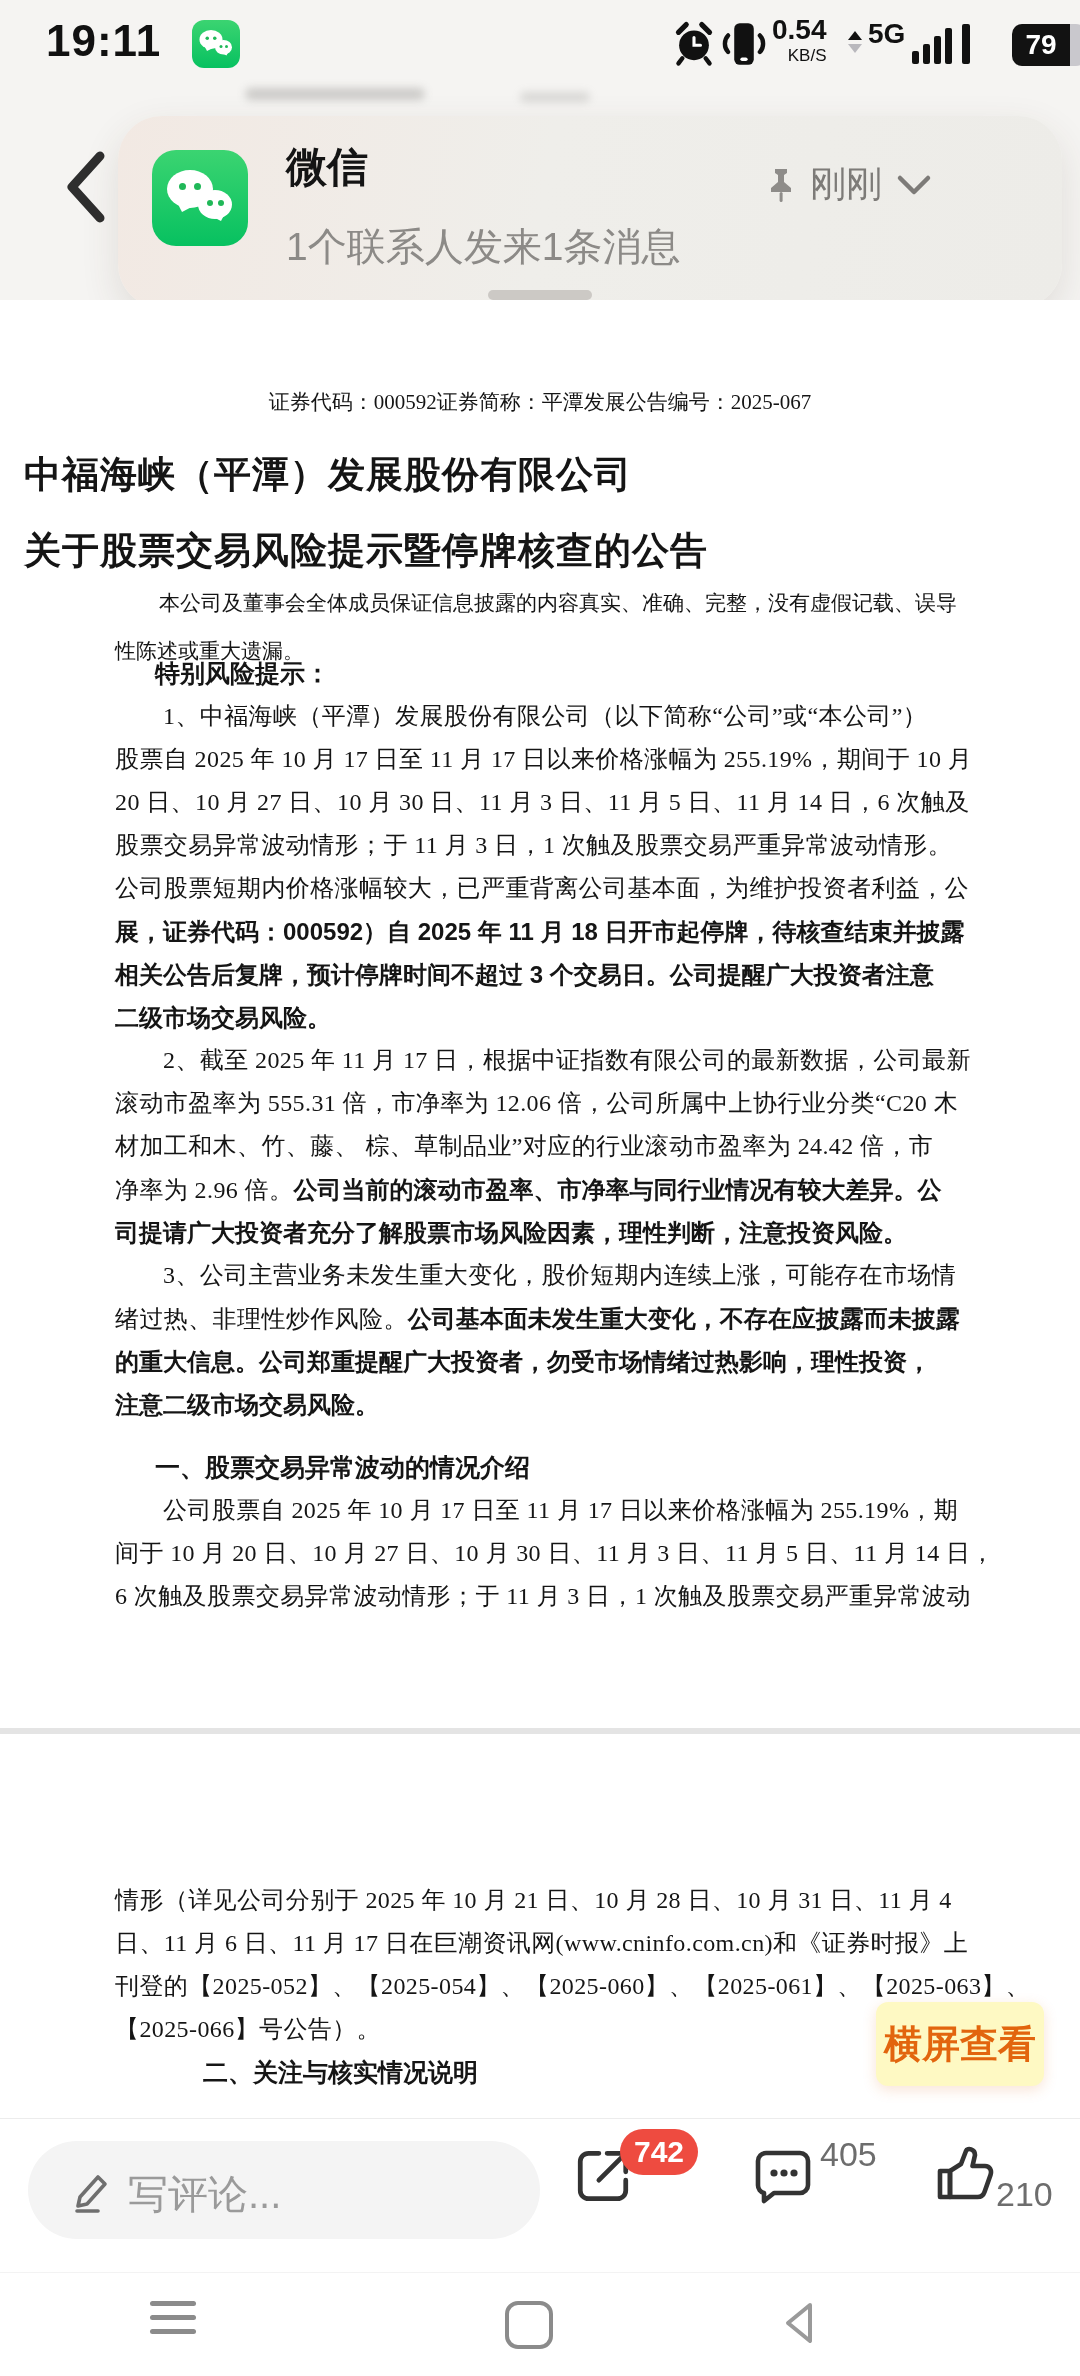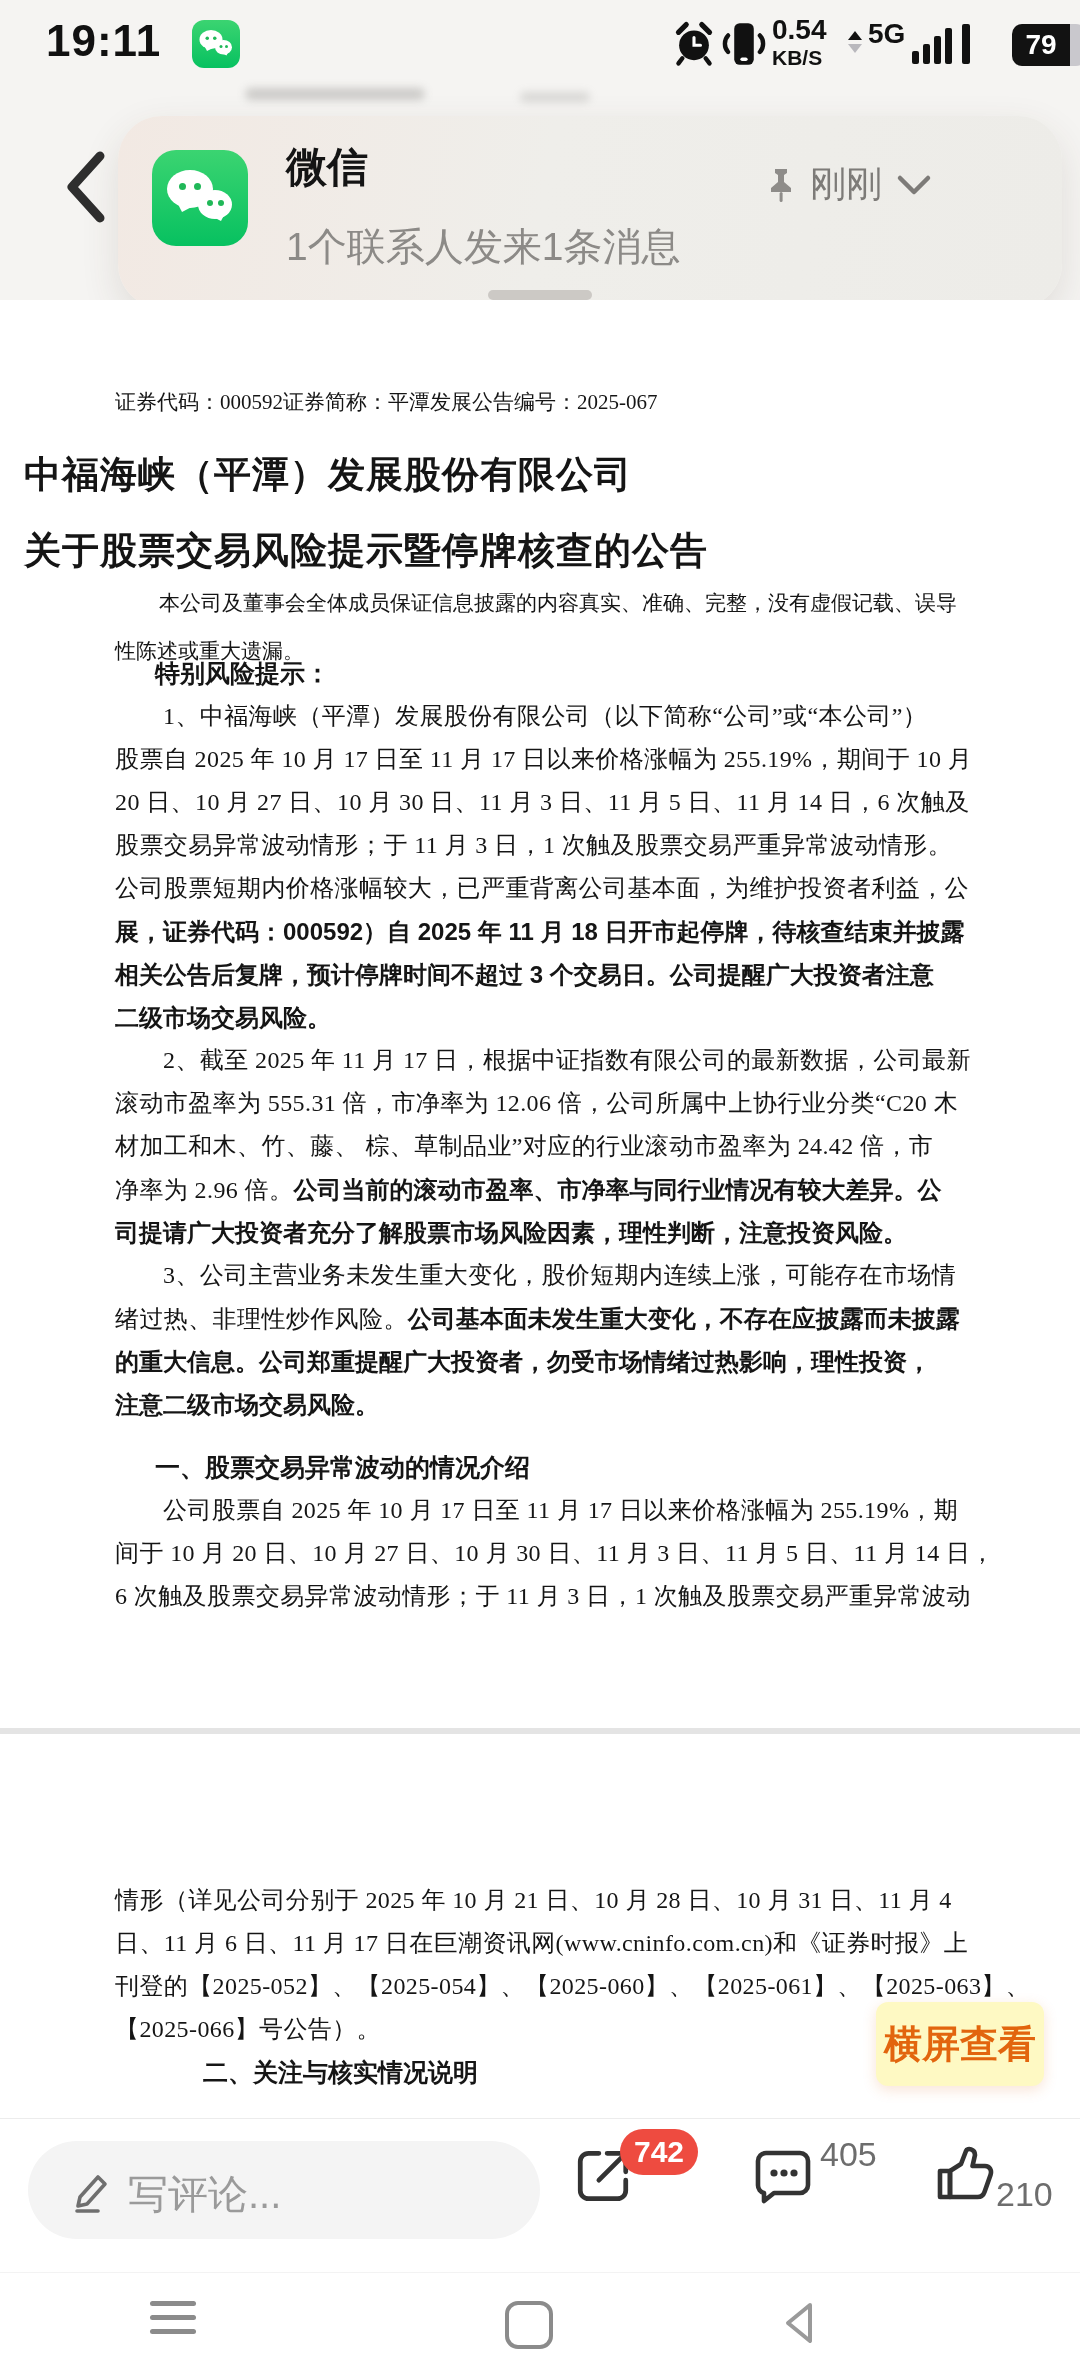--- a/index.html
+++ b/index.html
@@ -17,23 +17,23 @@
   .wx-mini-inner{width:96px;height:96px;transform:scale(.5);transform-origin:0 0;}
   .wx-box{position:relative;width:96px;height:96px;border-radius:24px;background:linear-gradient(180deg,#3bd471,#07c160);}
   .wx-b1{position:absolute;left:15px;top:20px;width:46px;height:38px;background:#fff;border-radius:50%;}
   .wx-b1:before,.wx-b1:after{content:"";position:absolute;top:13px;width:7px;height:7px;border-radius:50%;background:#20b858;}
   .wx-b1:before{left:12px;} .wx-b1:after{left:27px;}
   .wx-t1{position:absolute;left:22px;top:54px;width:0;height:0;border:8px solid transparent;border-top-color:#fff;transform:rotate(18deg);}
   .wx-b2{position:absolute;left:46px;top:40px;width:34px;height:29px;background:#fff;border-radius:50%;}
   .wx-b2:before,.wx-b2:after{content:"";position:absolute;top:10px;width:6px;height:6px;border-radius:50%;background:#20b858;}
   .wx-b2:before{left:9px;} .wx-b2:after{left:20px;}
   .wx-t2{position:absolute;left:62px;top:64px;width:0;height:0;border:7px solid transparent;border-top-color:#fff;transform:rotate(-18deg);}
-  .speed{position:absolute;left:772px;top:16px;text-align:left;color:#111;line-height:1;}
+  .speed{position:absolute;left:772px;top:16px;text-align:right;color:#111;line-height:1;}
   .speed .v{font-size:28px;font-weight:700;}
-  .speed .u{font-size:21px;font-weight:700;margin-top:3px;}
+  .speed .u{font-size:17px;font-weight:400;margin-top:3px;}
   .updown{position:absolute;left:848px;top:24px;}
   .updown .up{width:0;height:0;border:7px solid transparent;border-bottom:9px solid #111;margin-bottom:4px;}
   .updown .dn{width:0;height:0;border:7px solid transparent;border-top:9px solid #b9b8bd;}
   .net5g{position:absolute;left:868px;top:18px;font-size:28px;font-weight:700;color:#111;}
   .bars{position:absolute;left:912px;top:24px;width:70px;height:40px;}
   .bars i{position:absolute;bottom:0;width:7px;background:#111;border-radius:2px;}
   .bat{position:absolute;left:1012px;top:24px;width:76px;height:42px;}
   .bat-fill{position:absolute;left:0;top:0;width:58px;height:42px;background:#121212;border-radius:10px 0 0 10px;color:#fff;font-size:28px;font-weight:700;text-align:center;line-height:42px;}
   .bat-rest{position:absolute;left:58px;top:0;width:18px;height:42px;background:#c9c8cd;border-radius:0 12px 12px 0;}
 
@@ -50,21 +50,21 @@
   .wx-app{position:absolute;left:34px;top:34px;width:96px;height:96px;}
   .n-title{position:absolute;left:168px;top:24px;font-size:41px;font-weight:700;color:#141414;}
   .n-msg{position:absolute;left:168px;top:104px;font-size:39px;color:#8c8a87;}
   .n-right{position:absolute;right:130px;top:44px;display:flex;align-items:center;gap:14px;}
   .n-time{font-size:36px;color:#7d7b78;}
   .n-handle{position:absolute;left:370px;bottom:8px;width:104px;height:10px;border-radius:5px;background:#ccc9c5;}
 
   
   .page{position:absolute;left:0;top:300px;width:1080px;height:1818px;background:#fff;overflow:hidden;
         font-family:"Liberation Serif","DejaVu Serif",serif;color:#151515;}
-  .dochead{position:absolute;left:115px;right:115px;top:88px;display:flex;justify-content:flex-start;font-size:21px;}
+  .dochead{position:absolute;left:115px;right:115px;top:88px;display:flex;justify-content:center;font-size:21px;}
   .t1{position:absolute;left:0;width:1080px;top:150px;text-align:left;font-size:37px;font-weight:700;
       font-family:Liberation Sans, sans-serif;letter-spacing:1px;margin-left:24px;}
   .t2{top:226px;}
   .notice{position:absolute;left:115px;right:115px;font-size:21px;line-height:30px;white-space:nowrap;}
   .no1{top:288px;text-indent:44px;}
   .no2{top:336px;}
   .flow{position:absolute;left:115px;right:115px;top:352px;}
   .dline{height:43px;line-height:43px;font-size:24px;white-space:nowrap;letter-spacing:.4px;}
   .dline .b{font-weight:700;font-family:"Liberation Sans","DejaVu Sans",sans-serif;letter-spacing:0;}
   .dheading{font-weight:700;font-family:"Liberation Sans","DejaVu Sans",sans-serif;font-size:25px;text-indent:40px;}

